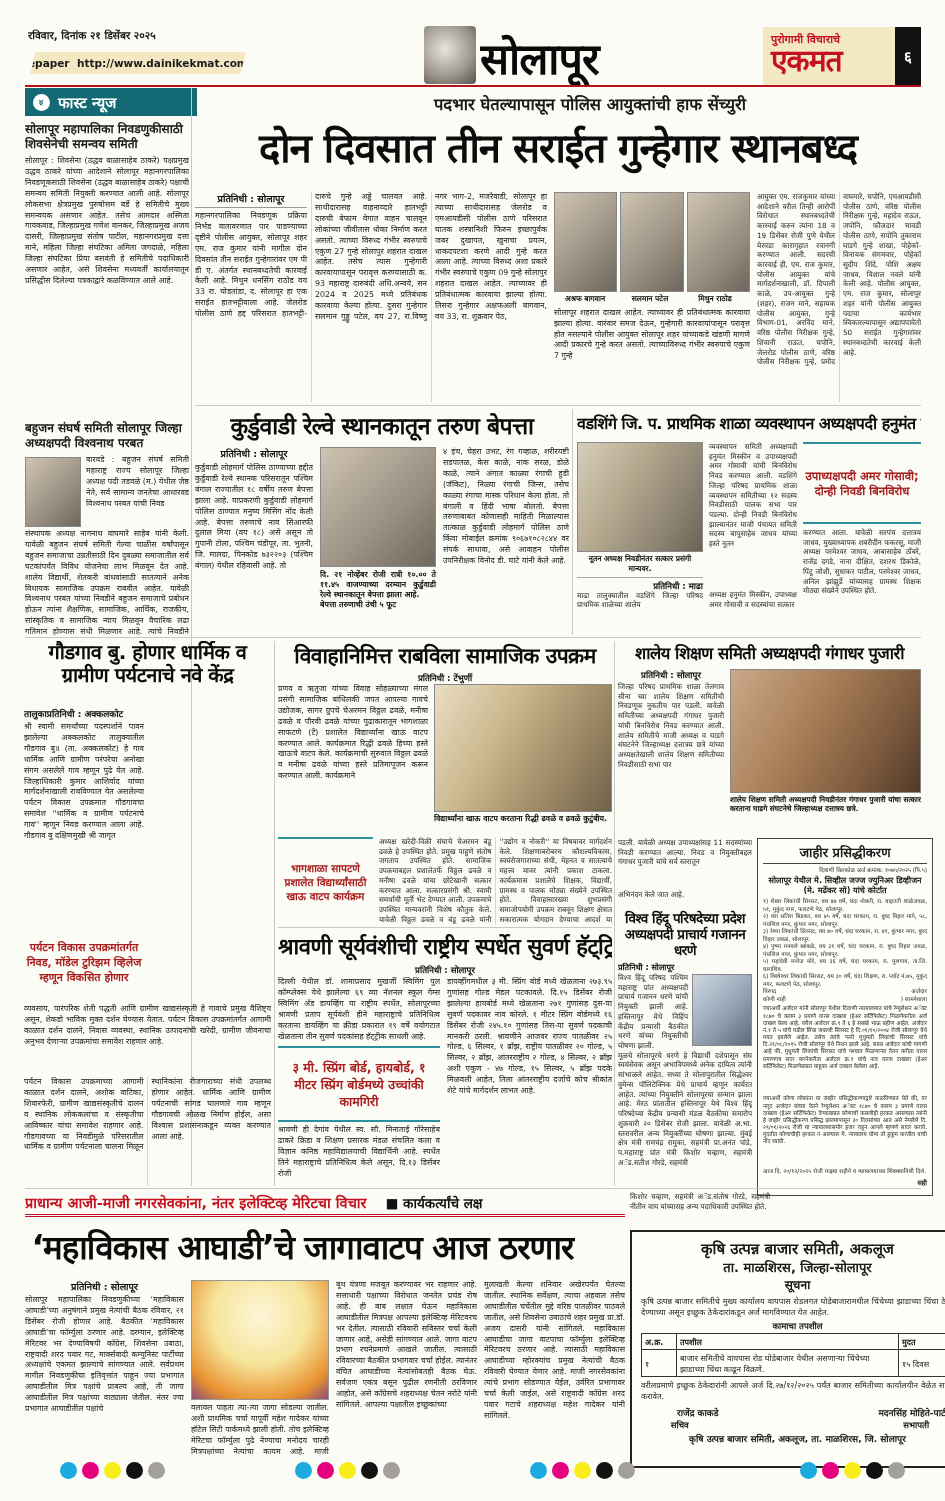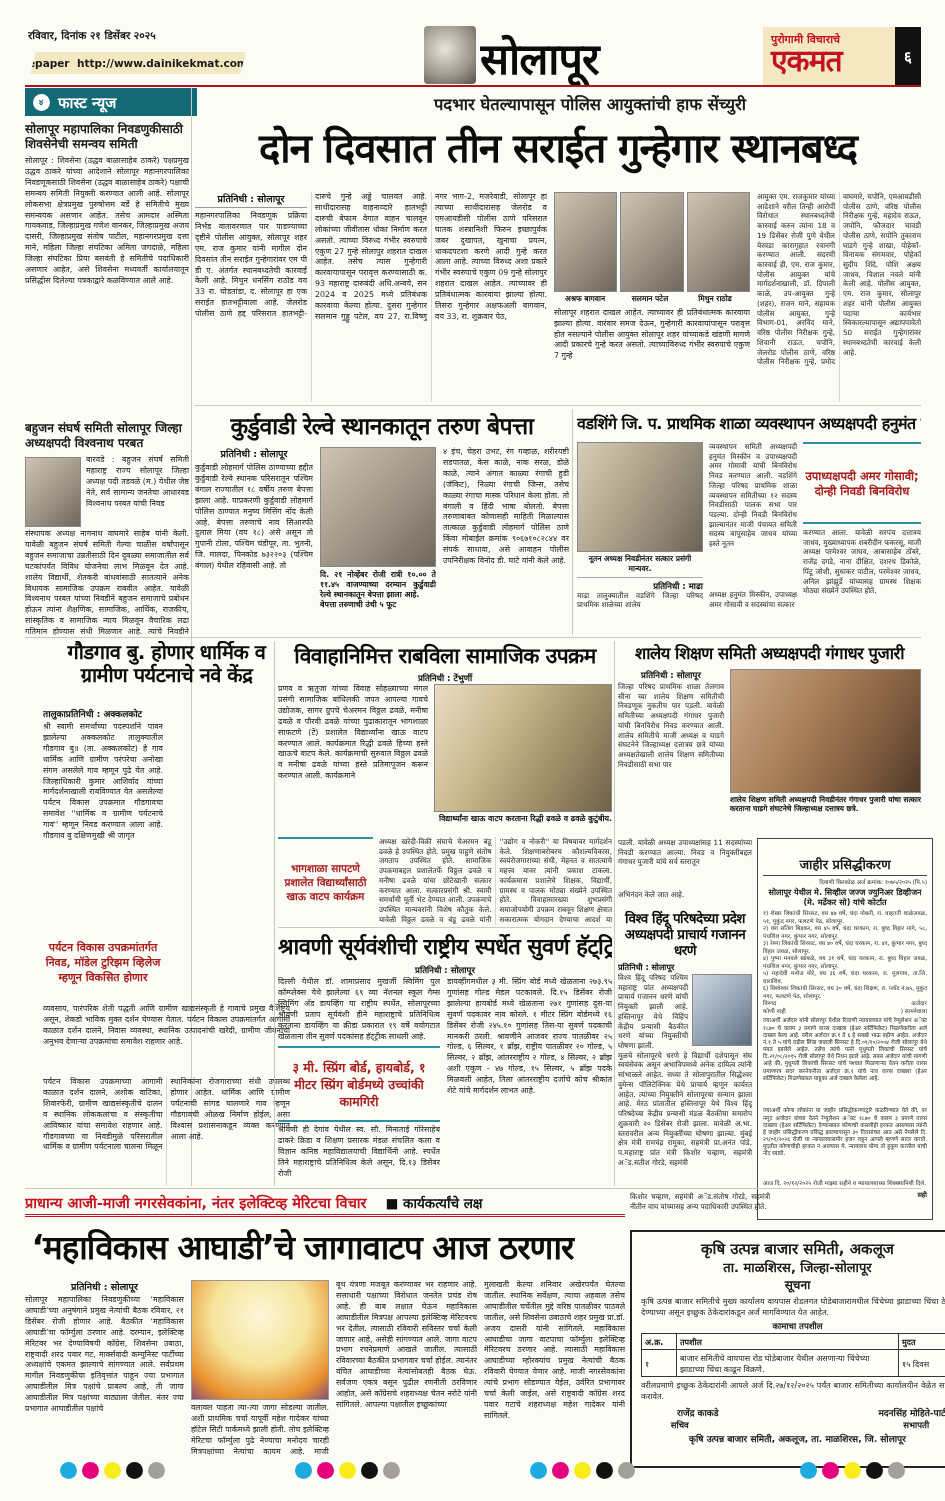--- a/index.html
+++ b/index.html
@@ -125,21 +125,21 @@
         <div class="bt-sm" style="height:40px;overflow:hidden;">अध्यक्ष हनुमंत मिस्कीन, उपाध्यक्ष अमर गोसावी व सदस्यांचा सत्कार</div>
       </div>
       <div style="width:118px;">
         <div class="pq" style="font-size:11.5px;height:78px;">उपाध्यक्षपदी अमर गोसावी; दोन्ही निवडी बिनविरोध</div>
         <div class="bt-sm" style="height:102px;margin-top:4px;overflow:hidden;">करण्यात आला. यावेळी सरपंच दत्तात्रय जाधव, मुख्याध्यापक शबरीदीन फकरसू, माजी अध्यक्ष परमेश्वर जाधव, आबासाहेब ठोंबरे, राजेंद्र दगडे, नाना दीक्षित, दशरथ डिकोळे, पिंटू जोशी, सुधाकर पाटील, परमेश्वर जाधव, अनिल झांझुर्डे यांच्यासह ग्रामस्थ शिक्षक मोठ्या संख्येने उपस्थित होते.</div>
       </div>
     </div>
   </div>
   <div class="hline" style="left:25px;top:637px;width:896px;"></div>
 
-  <div class="abs" style="left:43px;top:641px;width:247px;height:545px;">
+  <div class="abs" style="left:24px;top:641px;width:247px;height:545px;">
     <div class="head" style="font-size:20px;line-height:1.15;height:64px;">गौडगाव बु. होणार धार्मिक व ग्रामीण पर्यटनाचे नवे केंद्र</div>
     <div class="byline" style="font-size:9px;margin:2px 0;">तालुकाप्रतिनिधी : अक्कलकोट</div>
     <div style="display:flex;gap:6px;">
       <div style="width:120px;">
         <div class="bt" style="height:196px;overflow:hidden;">श्री स्वामी समर्थांच्या पदस्पर्शाने पावन झालेल्या अक्कलकोट तालुक्यातील गौडगाव बु॥ (ता. अक्कलकोट) हे गाव धार्मिक आणि ग्रामीण परंपरेचा अनोखा संगम असलेले गाव म्हणून पुढे येत आहे. जिल्हाधिकारी कुमार आशिर्वाद यांच्या मार्गदर्शनाखाली राबविण्यात येत असलेल्या पर्यटन विकास उपक्रमात गौडगावचा समावेश ''धार्मिक व ग्रामीण पर्यटनाचे गाव'' म्हणून निवड करण्यात आला आहे. गौडगाव बु दक्षिणमुखी श्री जागृत</div>
         <div class="pq" style="font-size:11px;height:78px;border:none;margin-top:4px;">पर्यटन विकास उपक्रमांतर्गत निवड, मॉडेल टुरिझम व्हिलेज म्हणून विकसित होणार</div>
       </div>
     </div>
     <div class="bt" style="margin-top:4px;height:70px;overflow:hidden;">व्यवसाय, पारंपरिक शेती पद्धती आणि ग्रामीण खाद्यसंस्कृती हे गावाचे प्रमुख वैशिष्ट्य असून, शेकडो भाविक मुक्त दर्शन घेण्यास येतात. पर्यटन विकास उपक्रमांतर्गत आगामी काळात दर्शन दालने, निवास व्यवस्था, स्थानिक उत्पादनांची खरेदी, ग्रामीण जीवनाचा अनुभव देणाऱ्या उपक्रमांचा समावेश राहणार आहे.</div>
     <div class="cols2 bt" style="margin-top:3px;height:120px;overflow:hidden;">पर्यटन विकास उपक्रमाच्या आगामी काळात दर्शन दालने, अशोक वाटिका, शिवारफेरी, ग्रामीण खाद्यसंस्कृतीचे दालन व स्थानिक लोककलांचा व संस्कृतीचा आविष्कार यांचा समावेश राहणार आहे. गौडगावच्या या निवडीमुळे परिसरातील धार्मिक व ग्रामीण पर्यटनाला चालना मिळून स्थानिकांना रोजगाराच्या संधी उपलब्ध होणार आहेत. धार्मिक आणि ग्रामीण पर्यटनाची सांगड घालणारे गाव म्हणून गौडगावची ओळख निर्माण होईल, असा विश्वास प्रशासनाकडून व्यक्त करण्यात आला आहे.</div>
@@ -148,21 +148,21 @@
 
   <div class="abs" style="left:278px;top:641px;width:334px;height:284px;">
     <div class="head" style="font-size:21px;height:30px;line-height:30px;white-space:nowrap;">विवाहानिमित्त राबविला सामाजिक उपक्रम</div>
     <div class="byline" style="text-align:center;font-size:8.5px;margin:1px 0;">प्रतिनिधी : टेंभुर्णी</div>
     <div style="display:flex;gap:6px;">
       <div style="width:150px;">
         <div class="bt" style="height:150px;overflow:hidden;">प्रणव व ऋतुजा यांच्या विवाह सोहळ्याच्या मंगल प्रसंगी सामाजिक बांधिलकी जपत आपल्या गावचे उद्योजक, सागर ग्रुपचे चेअरमन विठ्ठल ढवळे, मनीषा ढवळे व पौरवी ढवळे यांच्या पुढाकारातून भागशाळा साफटणे (टें) प्रशालेत विद्यार्थ्यांना खाऊ वाटप करण्यात आले. कार्यक्रमात रिद्धी ढवळे हिच्या हस्ते खाऊचे वाटप केले. कार्यक्रमाची सुरुवात विठ्ठल ढवळे व मनीषा ढवळे यांच्या हस्ते प्रतिमापूजन करून करण्यात आली. कार्यक्रमाने</div>
       </div>
       <div style="width:178px;">
         <div class="photo photo-group" style="width:176px;height:126px;background:linear-gradient(120deg,#e9ddc4,#cbb98f 35%,#9d8a66 70%,#70614a);"></div>
-        <div class="cap" style="font-size:7.8px;text-align:right;margin-top:2px;">विद्यार्थ्यांना खाऊ वाटप करताना रिद्धी ढवळे व ढवळे कुटुंबीय.</div>
+        <div class="cap" style="font-size:7.8px;text-align:left;margin-top:2px;">विद्यार्थ्यांना खाऊ वाटप करताना रिद्धी ढवळे व ढवळे कुटुंबीय.</div>
       </div>
     </div>
     <div style="display:flex;gap:6px;margin-top:3px;">
       <div class="pq" style="width:92px;font-size:10.5px;height:86px;">भागशाळा सापटणे प्रशालेत विद्यार्थ्यांसाठी खाऊ वाटप कार्यक्रम</div>
       <div class="cols2 bt-sm" style="width:236px;height:92px;overflow:hidden;">अध्यक्ष खरेदी-विक्री संघाचे चेअरमन बंडू ढवळे हे उपस्थित होते. प्रमुख पाहुणे संतोष जगताप उपस्थित होते. सामाजिक उपक्रमाबद्दल प्रशालेतर्फे विठ्ठल ढवळे व मनीषा ढवळे यांचा छोटेखानी सत्कार करण्यात आला. सत्कारप्रसंगी श्री. स्वामी समर्थांची मूर्ती भेट देण्यात आली. उपक्रमाचे उपस्थित मान्यवरांनी विशेष कौतुक केले. यावेळी विठ्ठल ढवळे व बंडू ढवळे यांनी ''उद्योग व नोकरी'' या विषयावर मार्गदर्शन केले. शिक्षणाबरोबरच कौशल्यविकास, स्वयंरोजगाराच्या संधी, मेहनत व सातत्याचे महत्त्व यावर त्यांनी प्रकाश टाकला. कार्यक्रमास प्रशालेचे शिक्षक, विद्यार्थी, ग्रामस्थ व पालक मोठ्या संख्येने उपस्थित होते. विवाहासारख्या शुभप्रसंगी समाजोपयोगी उपक्रम राबवून शिक्षण क्षेत्रात सकारात्मक योगदान देण्याचा आदर्श या निमित्ताने निर्माण झाल्याची भावना उपस्थितांतून व्यक्त करण्यात आली.</div>
     </div>
   </div>
   <div class="hline" style="left:278px;top:927px;width:334px;"></div>
   <div class="abs" style="left:278px;top:931px;width:334px;height:255px;">
     <div class="head" style="font-size:22px;height:32px;line-height:32px;white-space:nowrap;">श्रावणी सूर्यवंशीची राष्ट्रीय स्पर्धेत सुवर्ण हॅट्ट्रिक</div>
@@ -197,21 +197,21 @@
     <div class="bt-sm" style="height:52px;overflow:hidden;">पडली. यावेळी अध्यक्ष उपाध्यक्षांसह 11 सदस्यांच्या निवडी करण्यात आल्या. निवड व नियुक्तीबद्दल गंगाधर पुजारी यांचे सर्व स्तरातून</div>
     <div class="bt-sm" style="height:14px;">अभिनंदन केले जात आहे.</div>
     <div class="head" style="font-size:13.5px;line-height:1.2;height:50px;margin-top:6px;">विश्व हिंदू परिषदेच्या प्रदेश अध्यक्षपदी प्राचार्य गजानन धरणे</div>
     <div class="byline" style="font-size:8px;margin:1px 0;">प्रतिनिधी : सोलापूर</div>
     <div style="overflow:hidden;">
       <div class="photo" style="float:right;width:58px;height:70px;margin:1px 0 2px 4px;background:linear-gradient(135deg,#cfd8e2,#93a3b4 55%,#5d6b7c);"></div>
       <div class="bt-sm">विश्व हिंदू परिषद पश्चिम महाराष्ट्र प्रांत अध्यक्षपदी प्राचार्य गजानन धरणे यांची नियुक्ती झाली आहे. हस्तिनापूर येथे विहिंप केंद्रीय प्रन्यासी बैठकीत धरणे यांच्या नियुक्तीची घोषणा झाली.</div>
     </div>
     <div class="bt-sm" style="height:150px;overflow:hidden;">मूळचे सोलापूरचे धरणे हे विद्यार्थी दशेपासून संघ स्वयंसेवक असून अभाविपमध्ये अनेक दायित्व त्यांनी सांभाळले आहेत. सध्या ते सोलापुरातील सिद्धेश्वर वुमेन्स पॉलिटेक्निक येथे प्राचार्य म्हणून कार्यरत आहेत. त्यांच्या नियुक्तीने सोलापूरचा सन्मान झाला आहे. मेरठ प्रांतातील हस्तिनापूर येथे विश्व हिंदू परिषदेच्या केंद्रीय प्रन्यासी मंडळ बैठकीचा समारोप शुक्रवारी २० डिसेंबर रोजी झाला. यावेळी अ.भा. स्तरावरील अन्य नियुक्तींच्या घोषणा झाल्या. मुंबई क्षेत्र मंत्री रामचंद्र रामुका, सहमंत्री प्रा.अनंत पांडे, प.महाराष्ट्र प्रांत मंत्री किशोर चव्हाण, सहमंत्री अॅड.सतीश गोरडे, सहमंत्री</div>
   </div>
-  <div class="abs" style="left:757px;top:838px;width:164px;height:348px;border:1.5px solid #444;padding:16px 5px;background:#fffef8;">
+  <div class="abs" style="left:757px;top:838px;width:164px;height:348px;border:1.5px solid #444;padding:4px 5px;background:#fffef8;">
     <div style="font-size:13px;font-weight:800;text-align:center;border-bottom:1px solid #444;padding-bottom:2px;">जाहीर प्रसिद्धीकरण</div>
     <div style="font-size:5.8px;text-align:right;margin-top:2px;">दिवाणी किरकोळ अर्ज क्रमांक: १०७५/२०२५ (पि.५)</div>
     <div style="font-size:8px;font-weight:bold;text-align:center;line-height:1.25;margin:2px 0;">सोलापूर येथील मे. सिव्हील जज्ज ज्युनिअर डिव्हीजन (मे. मर्ढेकर सो) यांचे कोर्टात</div>
     <div class="bt-sm" style="font-size:5.8px;line-height:1.3;">
       <div>१) शेखर लिकांची सिरसट, वय ४७ वर्षे, धंदा नोकरी, रा. वाहतती शाळेजवळ, ५१, मुकुंद नगर, फलटणे पेठ, सोलापूर.</div>
       <div>२) वंश सतिश बिडकर, वय ४५ वर्षे, धंदा घरकाम, रा. बुध्द विहार मागे, ५८, पंचशिल नगर, कुंभार नगर, सोलापूर.</div>
       <div>३) रेश्मा लिकांची सिरसट, वय ४० वर्षे, धंदा घरकाम, रा. ४१, कुंभार नगर, बुध्द विहार जवळ, सोलापूर.</div>
       <div>४) पुष्पा मनवले खांबळे, वय ३१ वर्षे, धंदा घरकाम, रा. बुध्द विहार जवळ, पंचशिल नगर, कुंभार नगर, सोलापूर.</div>
       <div>५) महादेवी मनोज मोरे, वय ३६ वर्षे, धंदा घरकाम, रा. मुलगाव, ता.जि. धाराशिव.</div>
       <div>६) विश्वेश्वर लिकांची सिरसट, वय ३० वर्षे, धंदा शिक्षण, रा. प्लॉट नं.७५, मुकुंद नगर, फलटणे पेठ, सोलापूर.</div>

